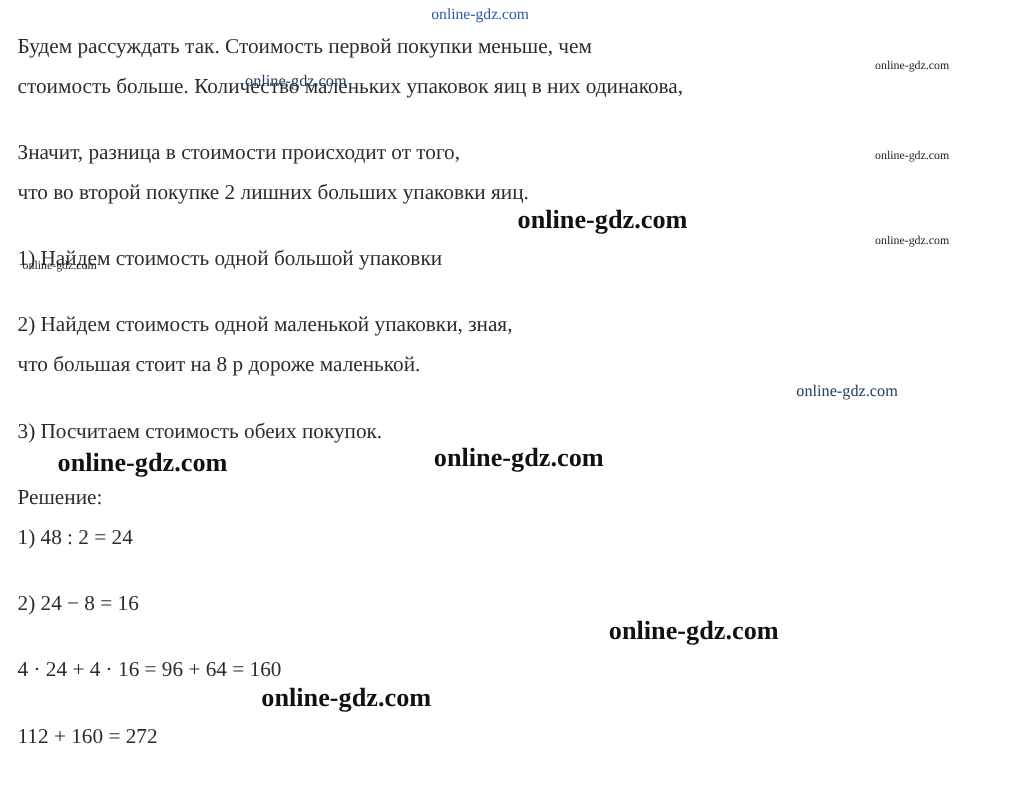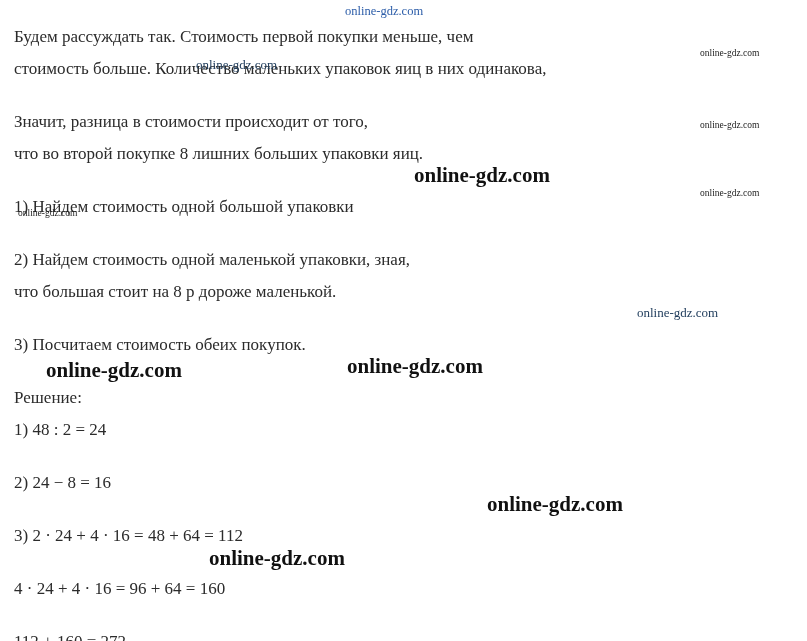--- a/index.html
+++ b/index.html
@@ -65,29 +65,28 @@
 <body>
 
 <div class="page">
 
   <div class="wm blue-top" style="left:345px; top:4px;">online-gdz.com</div>
 
   <div class="solution-text">
     <p class="line">Будем рассуждать так. Стоимость первой покупки меньше, чем</p>
     <p class="line">стоимость больше. Количество маленьких упаковок яиц в них одинакова,</p>
     <p class="line gap-top">Значит, разница в стоимости происходит от того,</p>
-    <p class="line">что во второй покупке 8 лишних больших упаковки яиц.</p>
+    <p class="line">что во второй покупке 2 лишних больших упаковки яиц.</p>
     <p class="line gap-top">1) Найдем стоимость одной большой упаковки</p>
     <p class="line gap-top">2) Найдем стоимость одной маленькой упаковки, зная,</p>
     <p class="line">что большая стоит на 8 р дороже маленькой.</p>
     <p class="line gap-top">3) Посчитаем стоимость обеих покупок.</p>
     <p class="line gap-top">Решение:</p>
     <p class="line">1) 48 : 2 = 24</p>
     <p class="line gap-top">2) 24 − 8 = 16</p>
-    <p class="line gap-top">3) 2 · 24 + 4 · 16 = 48 + 64 = 112</p>
     <p class="line gap-top">4 · 24 + 4 · 16 = 96 + 64 = 160</p>
     <p class="line gap-top">112 + 160 = 272</p>
   </div>
 
   <div class="wm small" style="left:700px; top:48px;">online-gdz.com</div>
   <div class="wm mid" style="left:196px; top:57px;">online-gdz.com</div>
   <div class="wm small" style="left:700px; top:120px;">online-gdz.com</div>
   <div class="wm big" style="left:414px; top:163px;">online-gdz.com</div>
   <div class="wm small" style="left:700px; top:188px;">online-gdz.com</div>
   <div class="wm small" style="left:18px; top:208px;">online-gdz.com</div>

